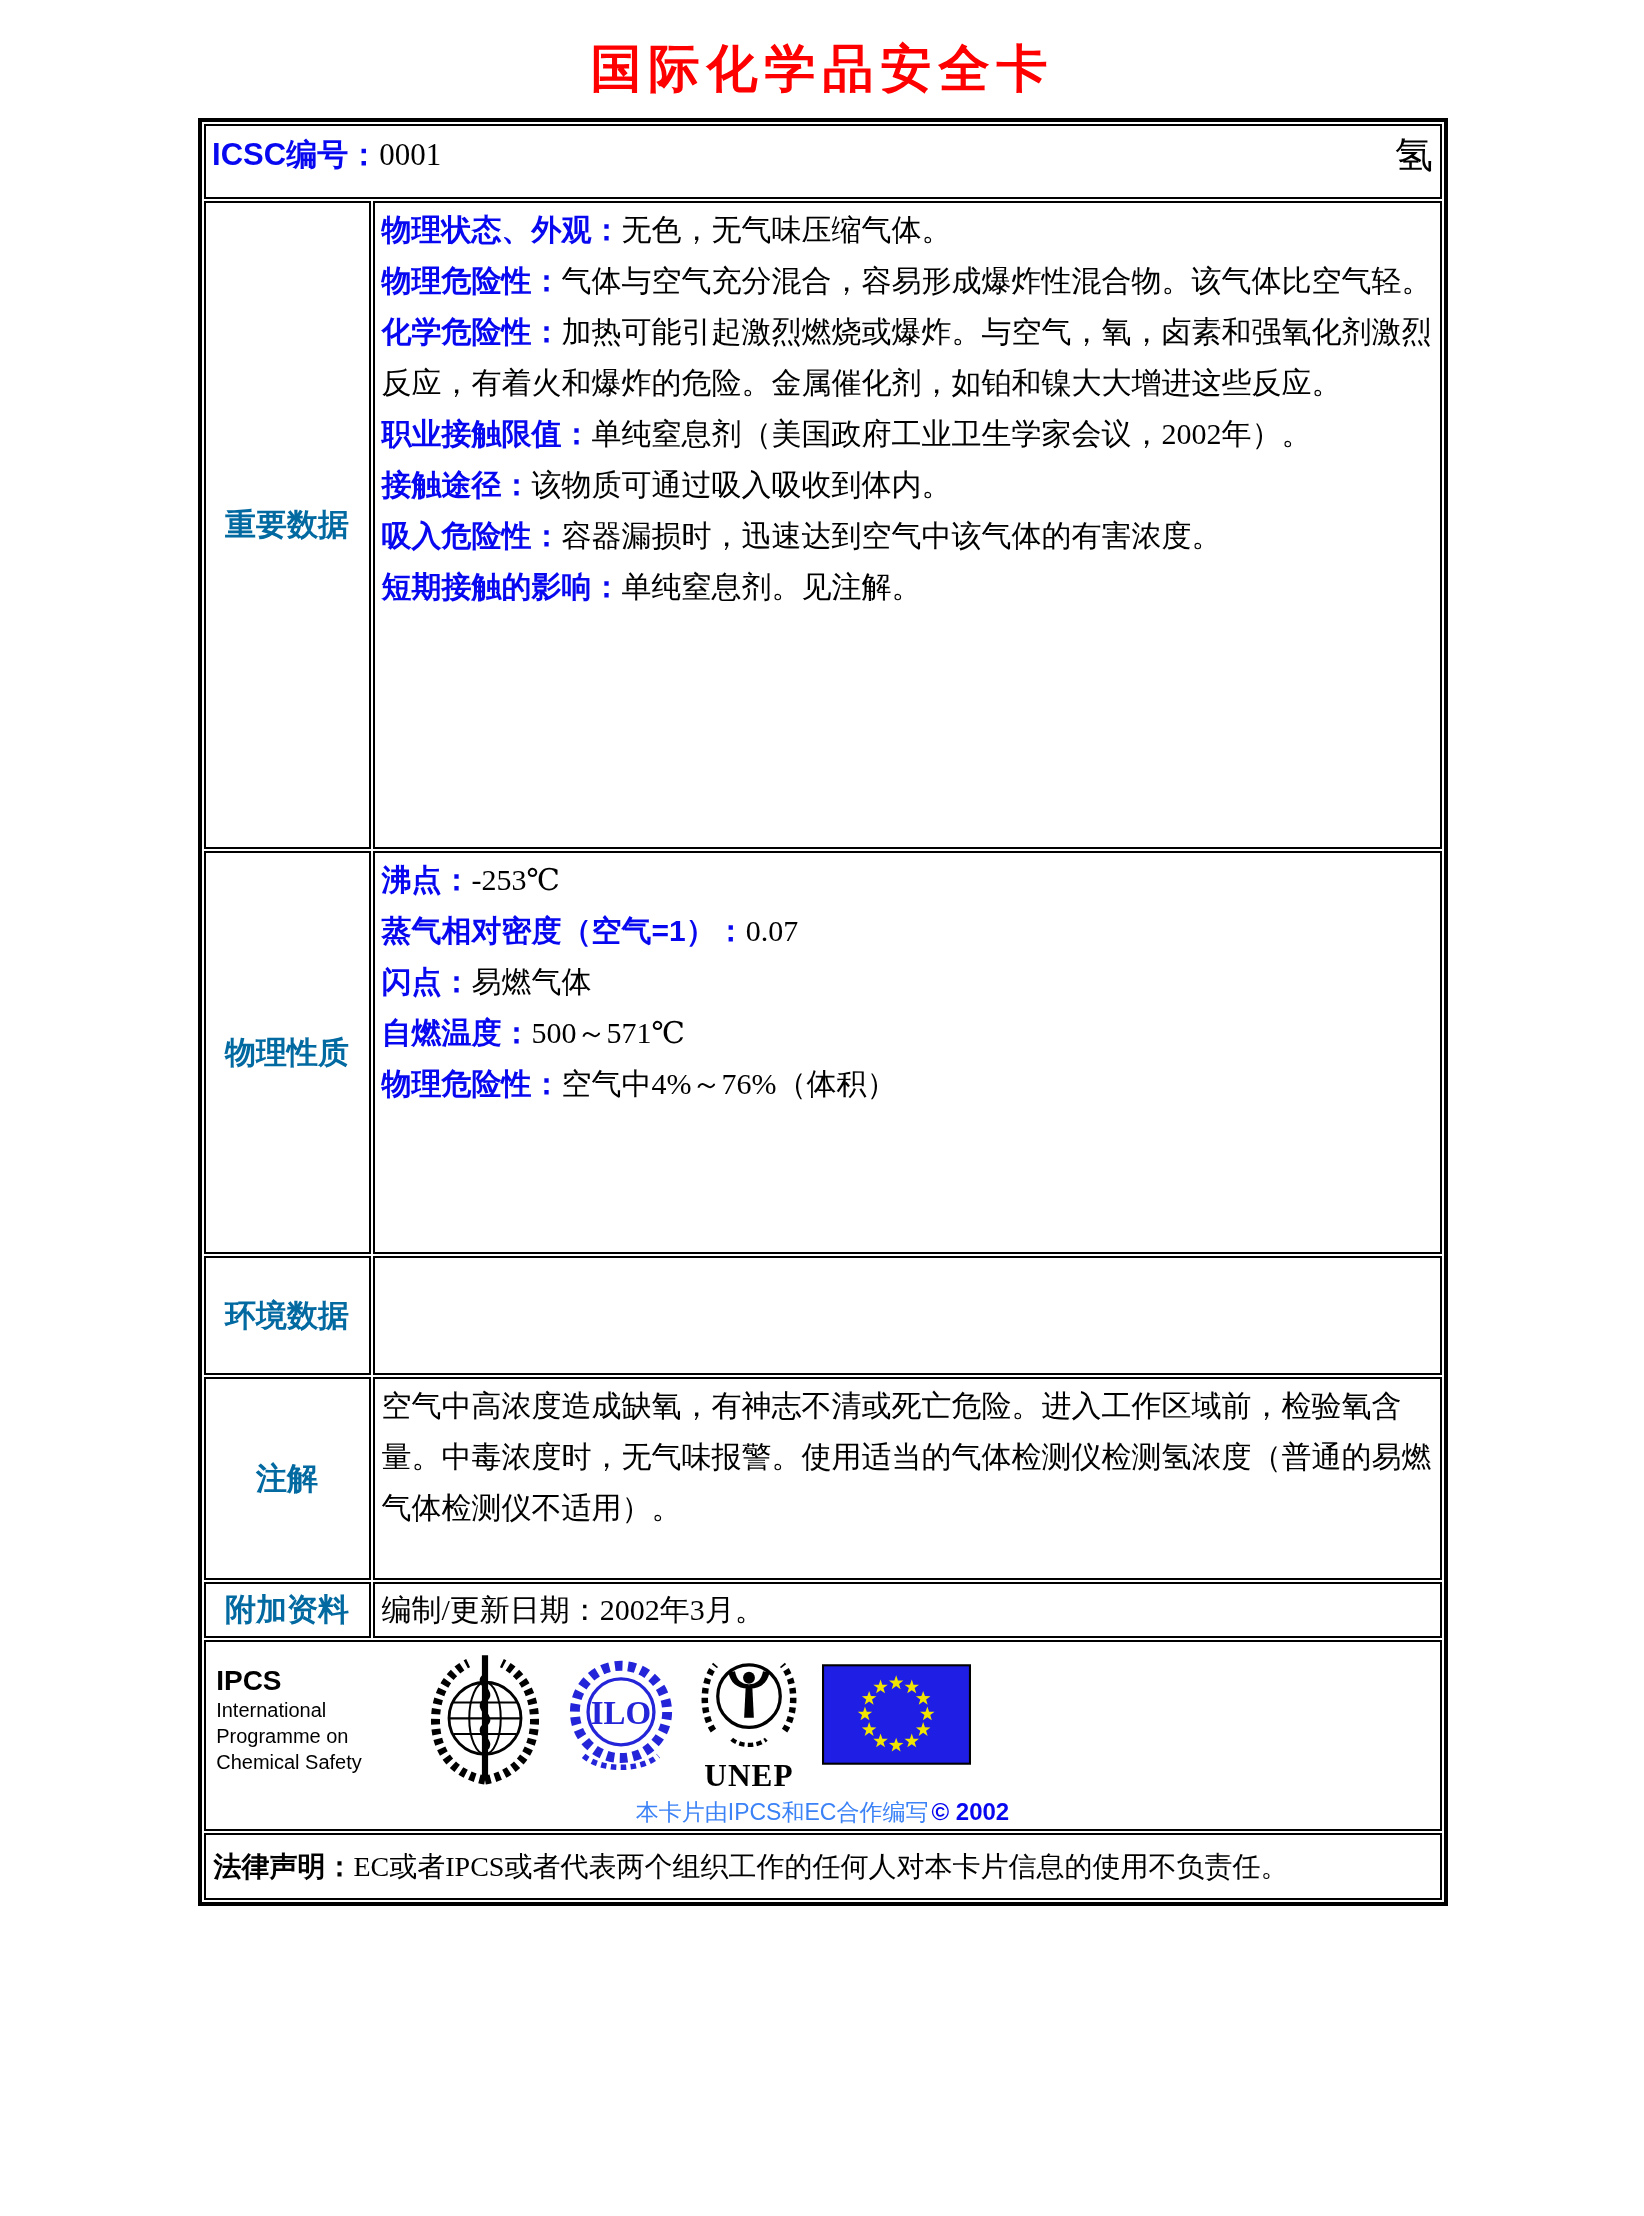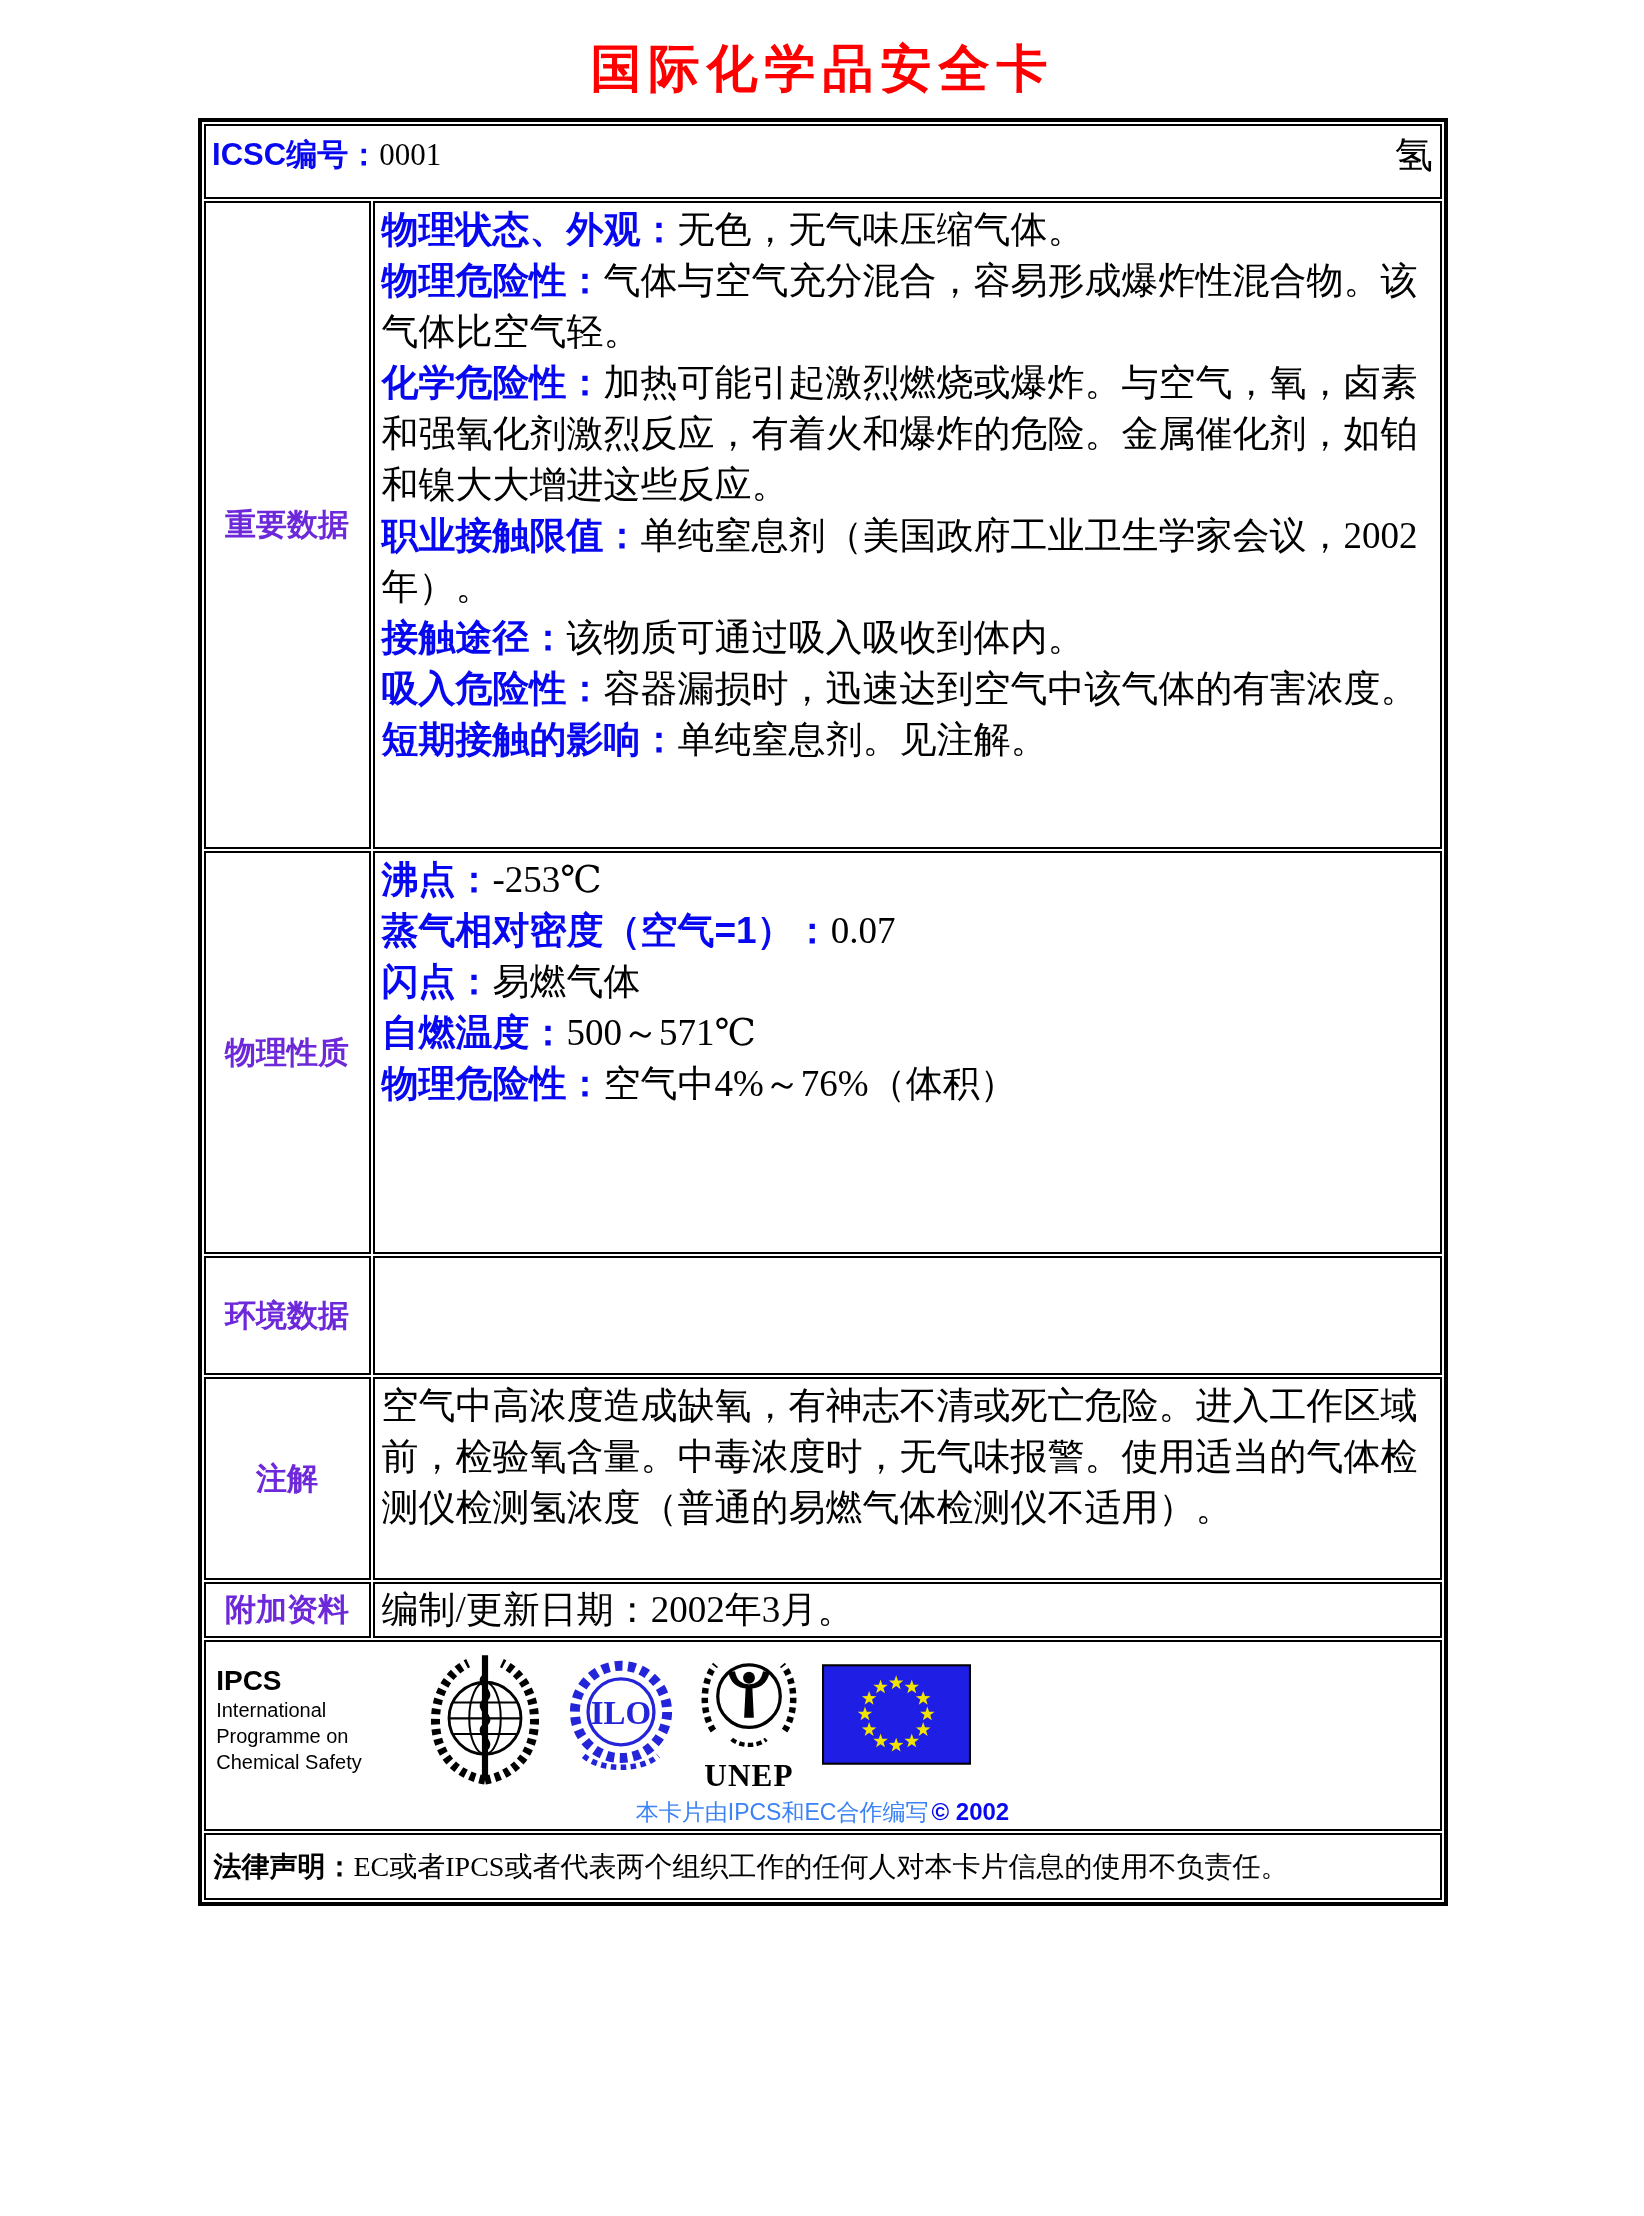--- a/index.html
+++ b/index.html
@@ -13,24 +13,24 @@
     color:#ff0000;font-size:51px;font-weight:bold;letter-spacing:7px;
     font-family:"Liberation Sans","DejaVu Sans",sans-serif;
   }
   table.card{
     margin:14px auto 0;width:1250px;table-layout:fixed;
     border-collapse:separate;border-spacing:2.8px;border:4.2px solid #000;background:#fff;
   }
   td.cell{border:2.1px solid #000;vertical-align:top;background:#fff;}
   td.label-cell{text-align:center;vertical-align:middle;}
   .section-label{
-    color:#6d28d9;font-weight:bold;font-size:31px;
+    color:#0369a1;font-weight:bold;font-size:31px;
     font-family:"Liberation Sans","DejaVu Sans",sans-serif;
   }
-  td.content-cell{padding:1.4px 7px;font-size:37px;line-height:51px;}
+  td.content-cell{padding:1.4px 7px;font-size:30px;line-height:51px;}
   p.field{margin:0;}
   .blue-label{
     color:#0808f0;font-weight:bold;
     font-family:"Liberation Sans","DejaVu Sans",sans-serif;
   }
   .icsc-inner{display:flex;justify-content:space-between;align-items:flex-start;
     padding:7px 5.6px 0 5.6px;height:61px;font-size:31px;line-height:1.35;}
   .icsc-left .blue-label{font-size:31px;}
   .chem-name{font-size:38px;line-height:1.15;}
   .logos-strip{display:flex;align-items:flex-start;

